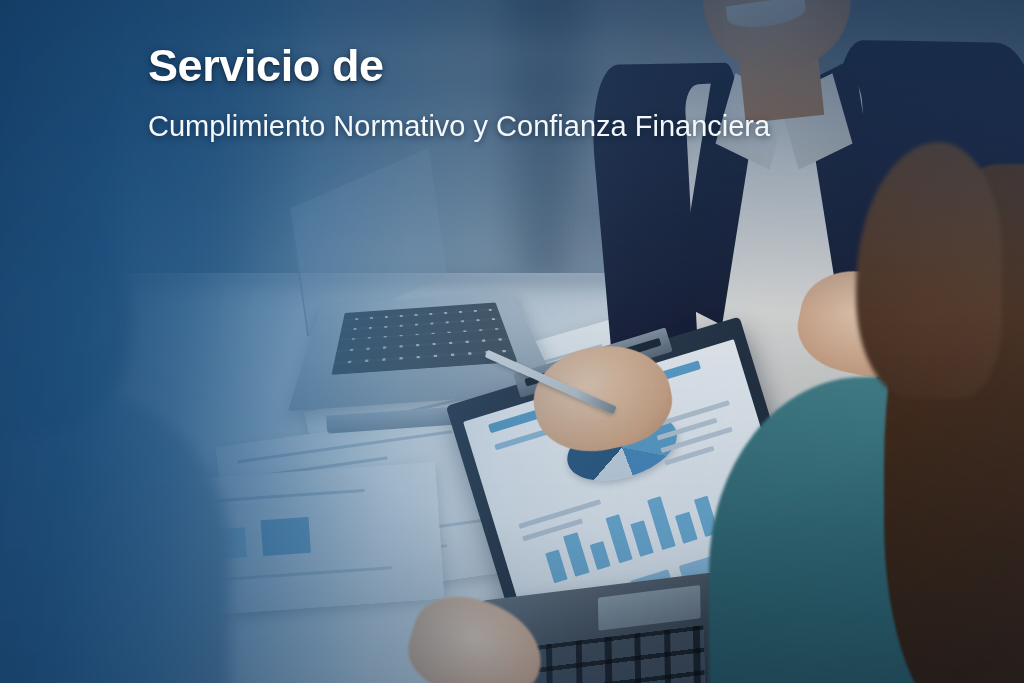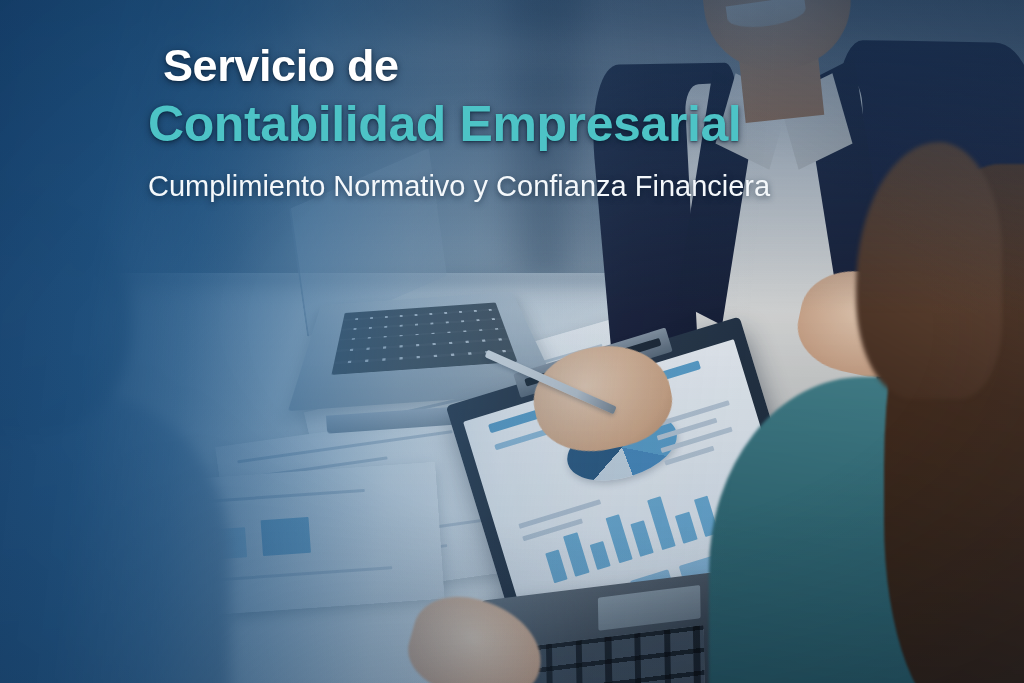--- a/index.html
+++ b/index.html
@@ -326,21 +326,21 @@
 
   
   .copy{position:absolute;left:148px;top:38px;width:760px;}
   .t-line{
     margin:0;
     letter-spacing:-.4px;
     text-shadow:0 2px 7px rgba(8,26,46,.65), 0 1px 2px rgba(8,26,46,.5);
     white-space:nowrap;
   }
   .t-eyebrow{
-    font-size:45px;line-height:56px;font-weight:700;color:#ffffff;margin-left:15px;
+    font-size:45px;line-height:56px;font-weight:700;color:#ffffff;
   }
   .t-main{
     font-size:50px;line-height:60px;font-weight:700;color:#4dc3c6;
   }
   .t-main.l3{margin-top:-2px;}
   .t-sub{
     margin-top:14px;
     font-size:29px;line-height:36px;font-weight:400;color:#f4f8fb;
     text-shadow:0 2px 6px rgba(8,26,46,.6);
     white-space:nowrap;
@@ -479,17 +479,16 @@
     </div>
 
     <div class="grade-cool"></div>
     <div class="grade-top"></div>
     <div class="grade-blue"></div>
     <div class="vignette"></div>
   </div>
 
   <div class="copy">
     <p class="t-line t-eyebrow">Servicio de</p>
-    <p class="t-line t-main">Contabilidad Empresarial</p>
     <p class="t-sub">Cumplimiento Normativo y Confianza Financiera</p>
   </div>
 
 </div>
 
 </body></html>

